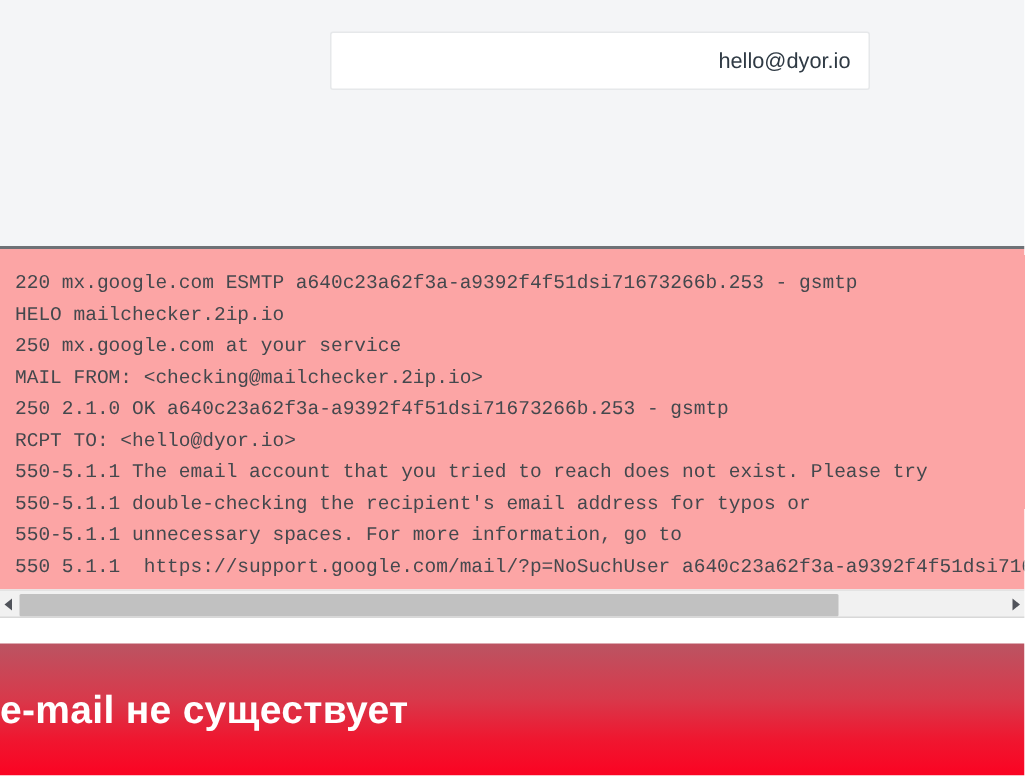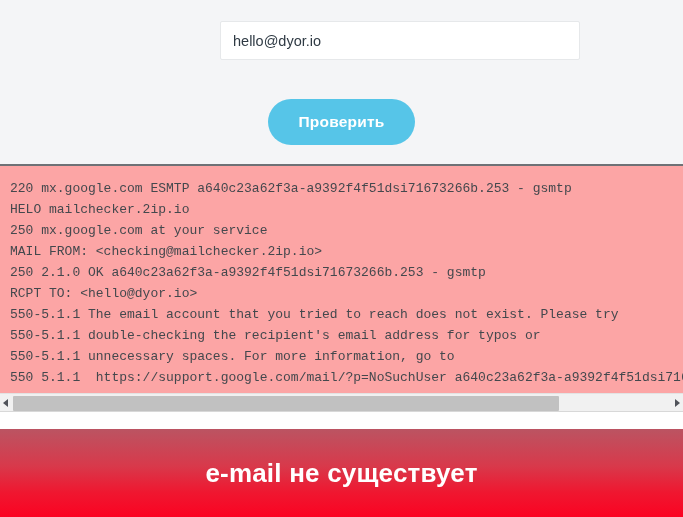--- a/index.html
+++ b/index.html
@@ -59,20 +59,21 @@
     height: 39px;
     box-sizing: border-box;
     border: 1px solid #e6e8ea;
     border-radius: 2px;
     background: #ffffff;
     padding: 0 12px;
     font-family: "Liberation Sans", sans-serif;
     font-size: 14.5px;
     color: #2f3a44;
     outline: none;
+    text-align: right;
   }
   .email-input::placeholder { color: #b5babf; }
 
   .check-button {
     position: absolute;
     left: 268px;
     top: 99px;
     width: 147px;
     height: 46px;
     border: none;
@@ -183,21 +184,20 @@
   
   .result-banner {
     position: absolute;
     left: 0;
     top: 429px;
     width: 683px;
     height: 88px;
     background: linear-gradient(180deg, #bb5462 0%, #d8394b 42%, #ef1730 72%, #fb0322 100%);
     display: flex;
     align-items: center;
-    justify-content: center;
   }
   .result-text {
     color: #ffffff;
     font-size: 26px;
     font-weight: bold;
     letter-spacing: 0.2px;
     text-align: center;
   }
 </style>
 </head>
@@ -205,21 +205,20 @@
 
 <div id="app">
 
   <div class="form-panel">
 
     <div class="field-row">
       <input class="email-input" type="text" value="hello@dyor.io" placeholder="e-mail" style="">
 
     </div>
 
-    <button class="check-button">Проверить</button>
   </div>
 
   <div class="panel-divider"></div>
 
   <div class="log-area">
     <pre class="log-pre">220 mx.google.com ESMTP a640c23a62f3a-a9392f4f51dsi71673266b.253 - gsmtp
 HELO mailchecker.2ip.io
 250 mx.google.com at your service
 MAIL FROM: &lt;checking@mailchecker.2ip.io&gt;
 250 2.1.0 OK a640c23a62f3a-a9392f4f51dsi71673266b.253 - gsmtp

